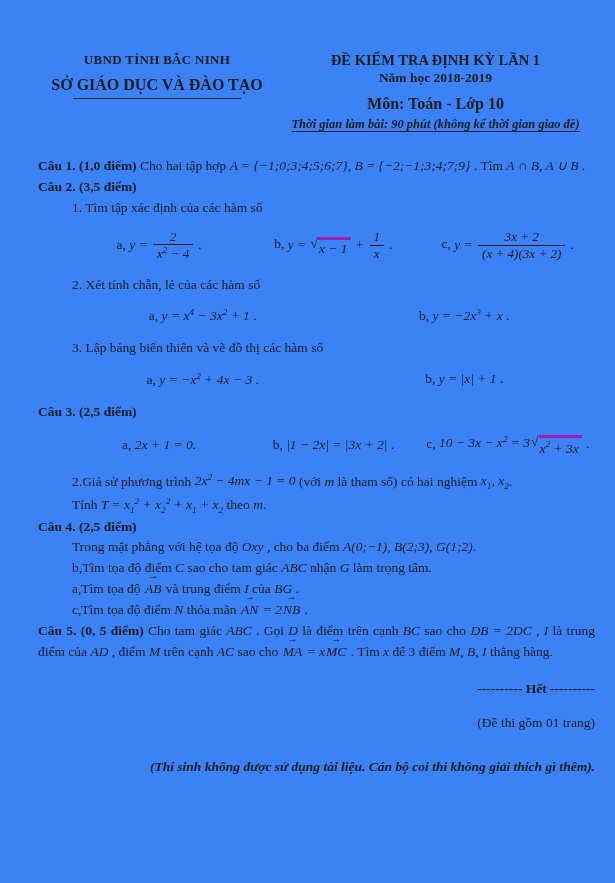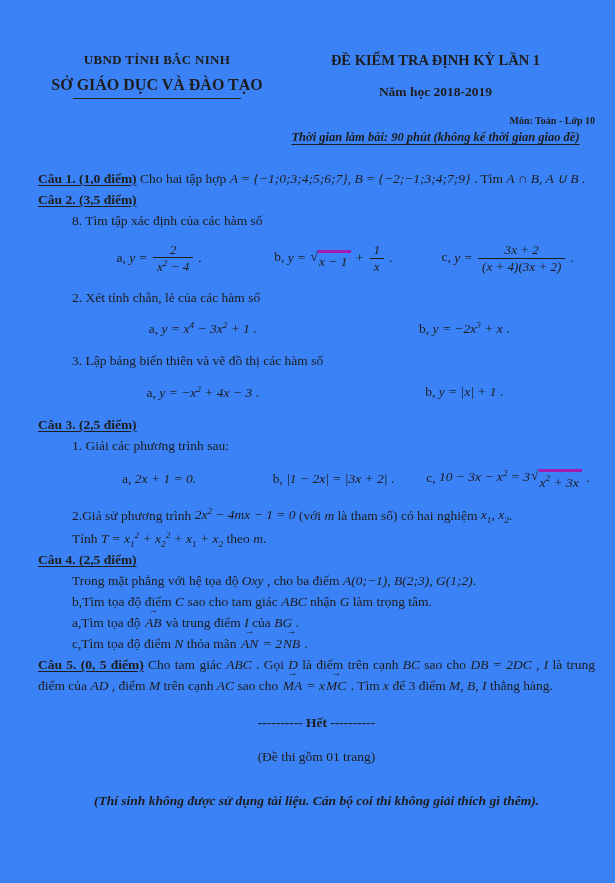--- a/index.html
+++ b/index.html
@@ -10,51 +10,51 @@
     padding:52px 20px 18px 38px;
   }
   
   .header { display:flex; align-items:flex-start; }
   .h-left { width:238px; text-align:center; }
   .h-left .l1 { font-weight:bold; font-size:13px; letter-spacing:.3px; }
   .h-left .l2 { font-weight:bold; font-size:16px; margin-top:8px; }
   .h-underline { width:168px; border-top:1.5px solid #2a2a2a; margin:4px auto 0; height:0; }
   .h-right { flex:1; text-align:center; }
   .h-right .r1 { font-weight:bold; font-size:14.5px; }
-  .h-right .r2 { font-weight:bold; font-size:13.5px; margin-top:15px; }
-  .h-right .r3 { font-weight:bold; font-size:10px; margin-top:15px;text-align:right; }
+  .h-right .r2 { font-weight:bold; font-size:13.5px; margin-top:1px; }
+  .h-right .r3 { font-weight:bold; font-size:16px; margin-top:9px; }
   .h-right .r4 { font-style:italic; font-weight:600; font-size:12.5px; margin-top:4px;
                  text-decoration:underline; text-underline-offset:3px; white-space:nowrap; }
   
   main { margin-top:24px; }
   p.line { margin:0; line-height:1.55; }
   .qline { margin:12px 0 7px; }
   .justify { text-align:justify; }
-  .qlabel { font-weight:bold; text-decoration:underline; text-underline-offset:2px; }
+  .qlabel { font-weight:bold; text-underline-offset:2px; }
   .item { margin:9px 0; padding-left:34px; }
   .para { margin:9px 0; padding-left:34px; text-align:justify; }
   .row { display:flex; padding-left:34px; margin:10px 0 12px; align-items:center;text-align:center; }
   .row .cell { flex:1; line-height:1.5; }
   .math { font-style:italic; }
   sup { font-size:.68em; } sub { font-size:.68em; }
   
   .frac { display:inline-flex; flex-direction:column; align-items:center;
           vertical-align:middle; margin:0 2px; line-height:1.2; font-size:.97em; }
   .frac .fn { display:block; padding:0 4px; }
   .frac .fd { display:block; padding:0 4px; border-top:1px solid #1d1d1d; }
   
   .sqrt { display:inline-flex; align-items:stretch; margin:0 1px; }
   .sqrt .rad { line-height:1.15; font-style:normal; transform:translateY(-1px); }
   .sqrt .radicand { border-top:3px solid #a21caf; padding:1px 3px 0 1px; line-height:1.25; }
   
   .vec { position:relative; display:inline-block; padding:0 1px; }
   .vec::after { content:"→"; position:absolute; top:-0.72em; left:50%;
                 transform:translateX(-50%); font-size:.7em; font-style:normal; line-height:1; }
   
-  footer { text-align:center; margin-top:18px; }
+  footer { text-align:right; margin-top:18px; }
   .f1 { font-weight:bold; margin-top:4px; }
   .f2 { margin-top:18px; }
   .f3 { margin-top:28px; font-style:italic; font-weight:bold; }
 </style>
 </head>
 <body>
 
 <div class="page">
 
   <header class="header">
@@ -67,21 +67,21 @@
       <div class="r1">ĐỀ KIỂM TRA ĐỊNH KỲ LẦN 1</div>
       <div class="r2">Năm học 2018-2019</div>
       <div class="r3">Môn: Toán - Lớp 10</div>
       <div class="r4">Thời gian làm bài: 90 phút (không kể thời gian giao đề)</div>
     </div>
   </header>
 
   <main id="exam-body">
       <p class="line qline justify"><span class="qlabel">Câu 1. (1,0 điểm)</span><span class="txt"> Cho hai tập hợp </span><span class="math">A = {−1;0;3;4;5;6;7},  B = {−2;−1;3;4;7;9}</span><span class="txt"> . Tìm </span><span class="math">A ∩ B, A ∪ B</span><span class="txt"> .</span></p>
       <p class="line qline"><span class="qlabel">Câu 2. (3,5 điểm)</span></p>
-      <p class="line item"><span class="txt">8.  Tìm tập xác định của các hàm số</span></p>
+      <p class="line item"><span class="txt">1.  Tìm tập xác định của các hàm số</span></p>
       <div class="row cols3">
         <div class="cell"><span class="txt">a,  </span><span class="math">y = <span class="frac">
               <span class="fn">2</span>
               <span class="fd">x<sup>2</sup> − 4</span>
             </span> .</span></div>
         <div class="cell"><span class="txt">b,  </span><span class="math">y = <span class="sqrt">
               <span class="rad">√</span>
               <span class="radicand">x − 1</span>
             </span> + <span class="frac">
               <span class="fn">1</span>
@@ -96,21 +96,20 @@
       <div class="row cols2">
         <div class="cell"><span class="txt">a, </span><span class="math">y = x<sup>4</sup> − 3x<sup>2</sup> + 1</span><span class="txt"> .</span></div>
         <div class="cell"><span class="txt">b, </span><span class="math">y = −2x<sup>3</sup> + x</span><span class="txt"> .</span></div>
       </div>
       <p class="line item"><span class="txt">3.  Lập bảng biến thiên và vẽ đồ thị các hàm số</span></p>
       <div class="row cols2">
         <div class="cell"><span class="txt">a,  </span><span class="math">y = −x<sup>2</sup> + 4x − 3</span><span class="txt"> .</span></div>
         <div class="cell"><span class="txt">b,  </span><span class="math">y = |x| + 1</span><span class="txt"> .</span></div>
       </div>
       <p class="line qline"><span class="qlabel">Câu 3. (2,5 điểm)</span></p>
-      <p class="line item"><span class="txt">1. Giải các phương trình sau:</span></p>
       <div class="row cols3">
         <div class="cell"><span class="txt">a, </span><span class="math">2x + 1 = 0.</span></div>
         <div class="cell"><span class="txt">b, </span><span class="math">|1 − 2x| = |3x + 2|</span><span class="txt"> .</span></div>
         <div class="cell"><span class="txt">c, </span><span class="math">10 − 3x − x<sup>2</sup> = 3<span class="sqrt">
               <span class="rad">√</span>
               <span class="radicand">x<sup>2</sup> + 3x</span>
             </span></span><span class="txt"> .</span></div>
       </div>
       <p class="line para"><span class="txt">2.Giả sử phương trình </span><span class="math">2x<sup>2</sup> − 4mx − 1 = 0</span><span class="txt"> (với </span><span class="math">m</span><span class="txt"> là tham số) có hai nghiệm </span><span class="math">x<sub>1</sub>, x<sub>2</sub></span><span class="txt">.</span></p>
       <p class="line item"><span class="txt">Tính  </span><span class="math">T = x<sub>1</sub><sup>2</sup> + x<sub>2</sub><sup>2</sup> + x<sub>1</sub> + x<sub>2</sub></span><span class="txt"> theo </span><span class="math">m</span><span class="txt">.</span></p>

